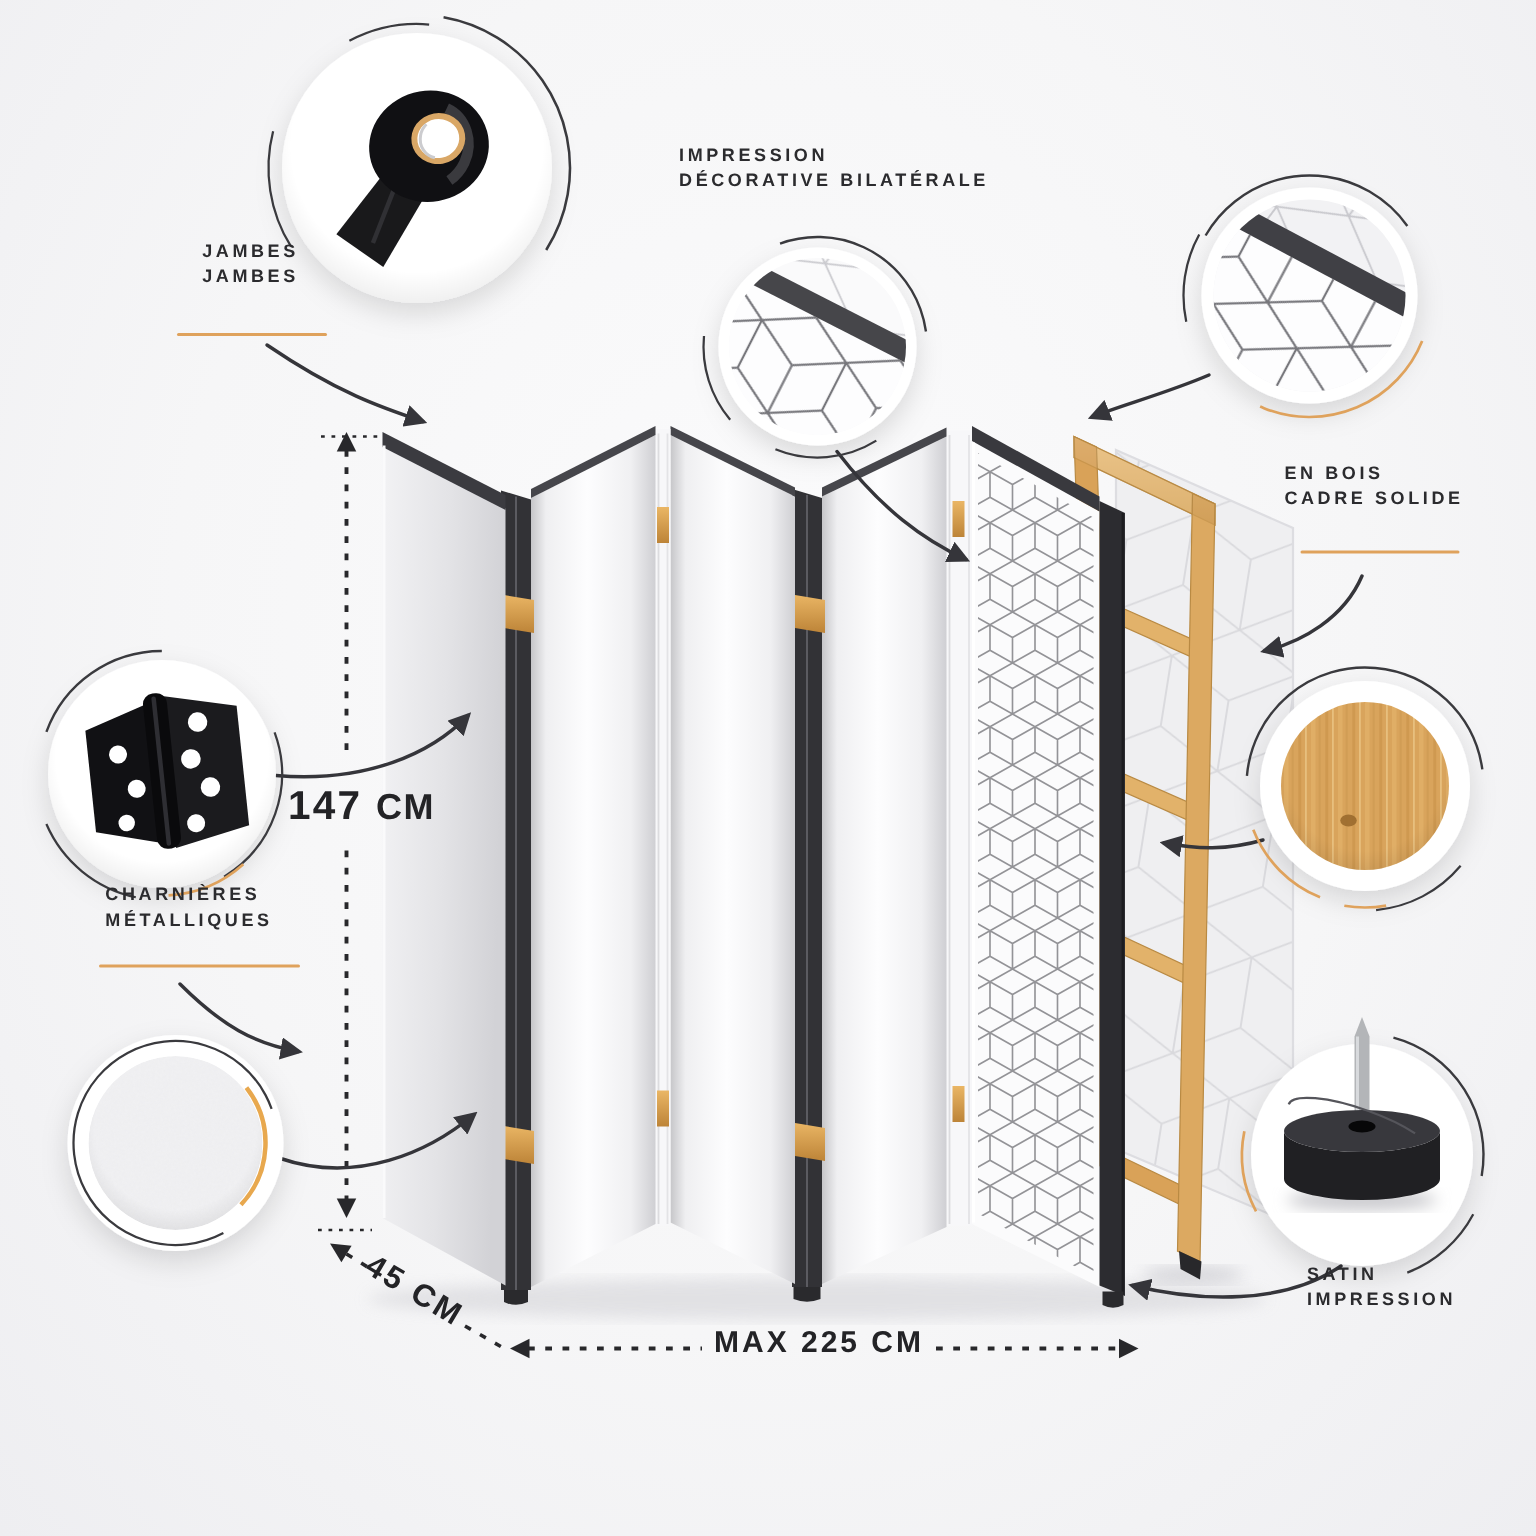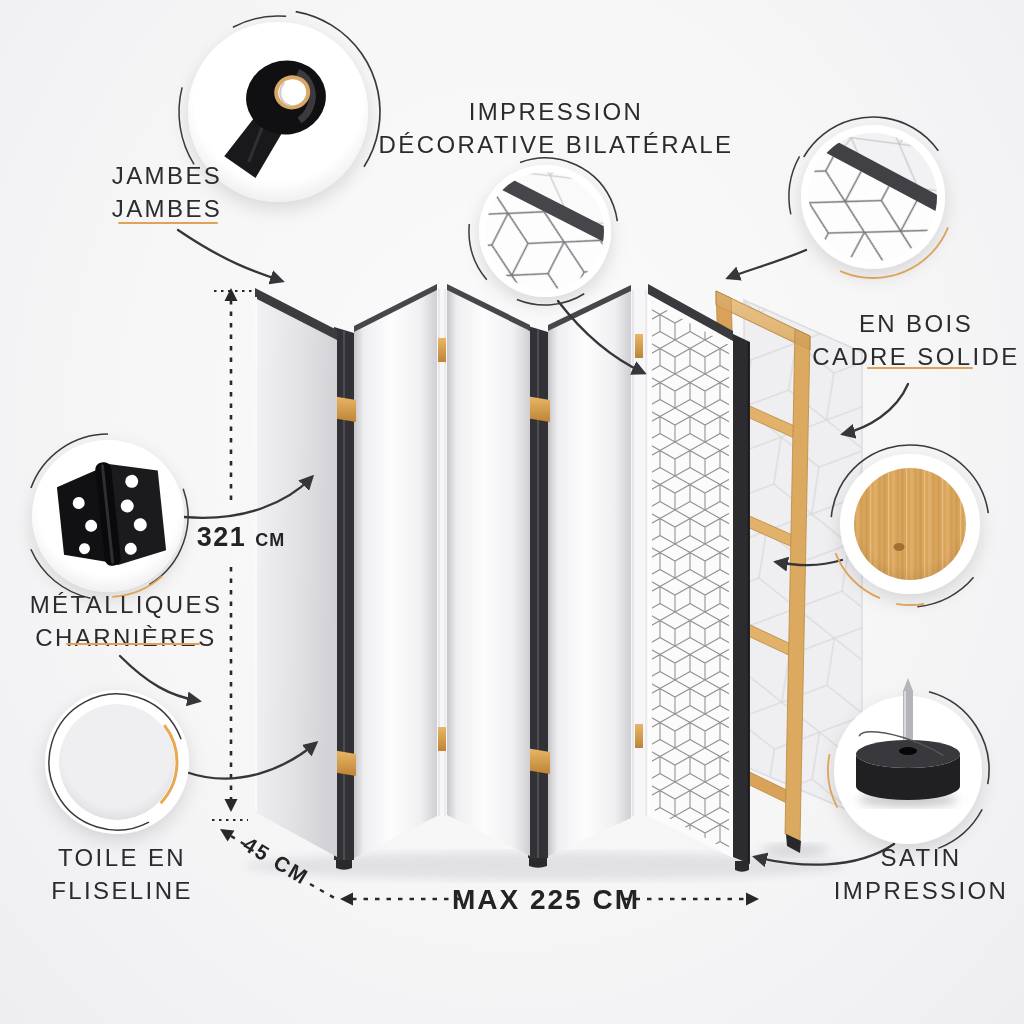--- a/index.html
+++ b/index.html
@@ -4,32 +4,32 @@
 <style>
   html,body{margin:0;padding:0;background:#e9e9ec;}
   .stage{
     position:relative;width:1024px;height:1024px;overflow:hidden;
     background:radial-gradient(ellipse at 50% 42%, #fbfbfc 0%, #f6f6f7 55%, #eeeef1 100%);
     font-family:"Liberation Sans", sans-serif;
   }
   .art{position:absolute;left:0;top:0;}
   .label{
     position:absolute;transform:translateX(-50%);
-    color:#2b2b2e;font-weight:normal;font-size:24px;letter-spacing:2.4px;
-    line-height:1.38;text-align:center;white-space:nowrap;
+    color:#2b2b2e;font-weight:bold;font-size:12px;letter-spacing:2.4px;
+    line-height:1.38;white-space:nowrap;
   }
   .goldline{position:absolute;height:2px;background:#dfa25c;transform:translateX(-50%);border-radius:1px;}
   .dim{
     position:absolute;transform:translateX(-50%);
     color:#232326;font-weight:bold;letter-spacing:1.5px;white-space:nowrap;
   }
   .dim-h{font-size:27px;}
-  .dim-h .unit{font-size:18px;letter-spacing:1px;}
+  .dim-h .unit{font-size:24px;letter-spacing:1px;}
   .dim-w{font-size:21px;letter-spacing:2px;transform:translateX(-50%) rotate(31deg);}
-  .dim-max{font-size:28px;letter-spacing:2px;text-align:center;}
+  .dim-max{font-size:20px;letter-spacing:2px;text-align:center;}
 </style>
 </head>
 <body>
 
 <div class="stage">
 
 <svg class="art" width="1024" height="1024" viewBox="0 0 1024 1024">
   <defs>
     <pattern id="cubes" width="30" height="34" patternUnits="userSpaceOnUse">
       <path d="M15,0 L30,8.5 L15,17 L0,8.5 Z M0,8.5 L0,25.5 M30,8.5 L30,25.5 M15,17 L15,34 M0,25.5 L15,34 M30,25.5 L15,34" fill="none" stroke="#8e8e92" stroke-width="1.1"></path>
@@ -347,35 +347,31 @@
     <div>DÉCORATIVE BILATÉRALE</div>
   </div>
 
   <div class="label" style="left:916px;top:307px;">
     <div>EN BOIS</div>
     <div>CADRE SOLIDE</div>
   </div>
   <div class="goldline" style="left:920px;top:367px;width:106px;"></div>
 
   <div class="label" style="left:126px;top:588px;">
+    <div>CHARNIÈRES</div>
     <div>MÉTALLIQUES</div>
-    <div>CHARNIÈRES</div>
   </div>
   <div class="goldline" style="left:133px;top:643px;width:134px;"></div>
 
-  <div class="label" style="left:122px;top:841px;">
-    <div>TOILE EN</div>
-    <div>FLISELINE</div>
-  </div>
 
   <div class="label" style="left:921px;top:841px;">
     <div>SATIN</div>
     <div>IMPRESSION</div>
   </div>
 
   <div class="dim dim-h" style="left:241px;top:522px;">
-    <span>321</span>
+    <span>147</span>
     <span class="unit">CM</span>
   </div>
   <div class="dim dim-w" style="left:276px;top:849px;">45 CM</div>
   <div class="dim dim-max" style="left:546px;top:884px;">MAX 225 CM</div>
 
 </div>
 
 </body></html>

